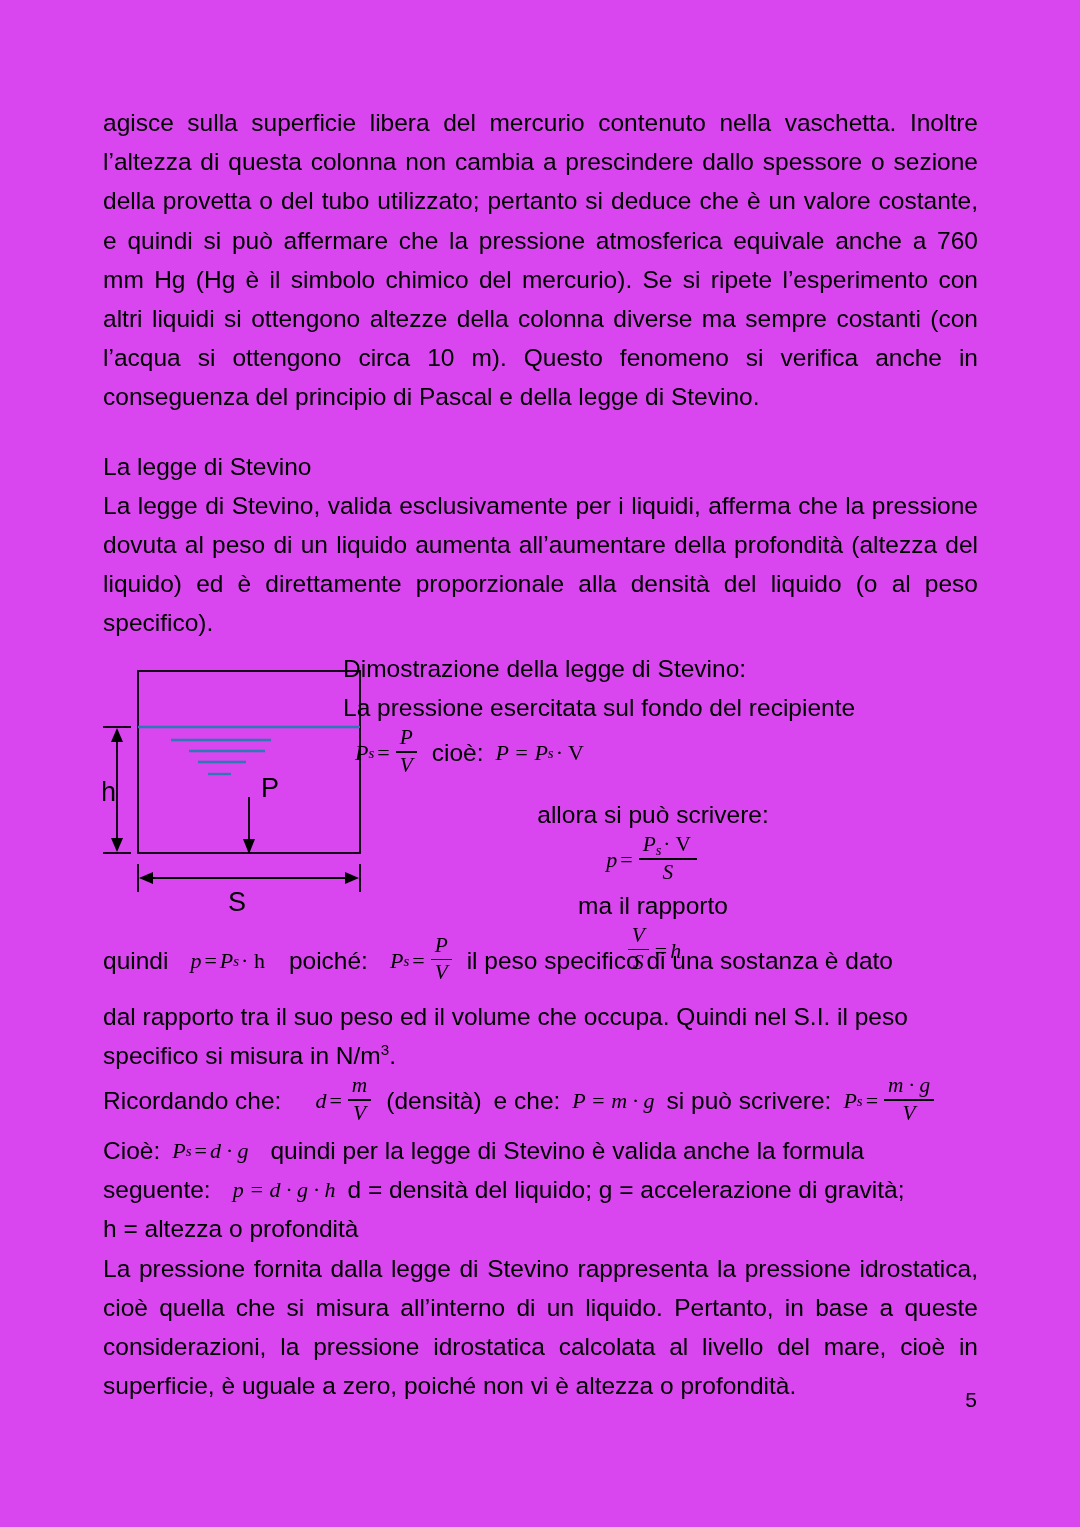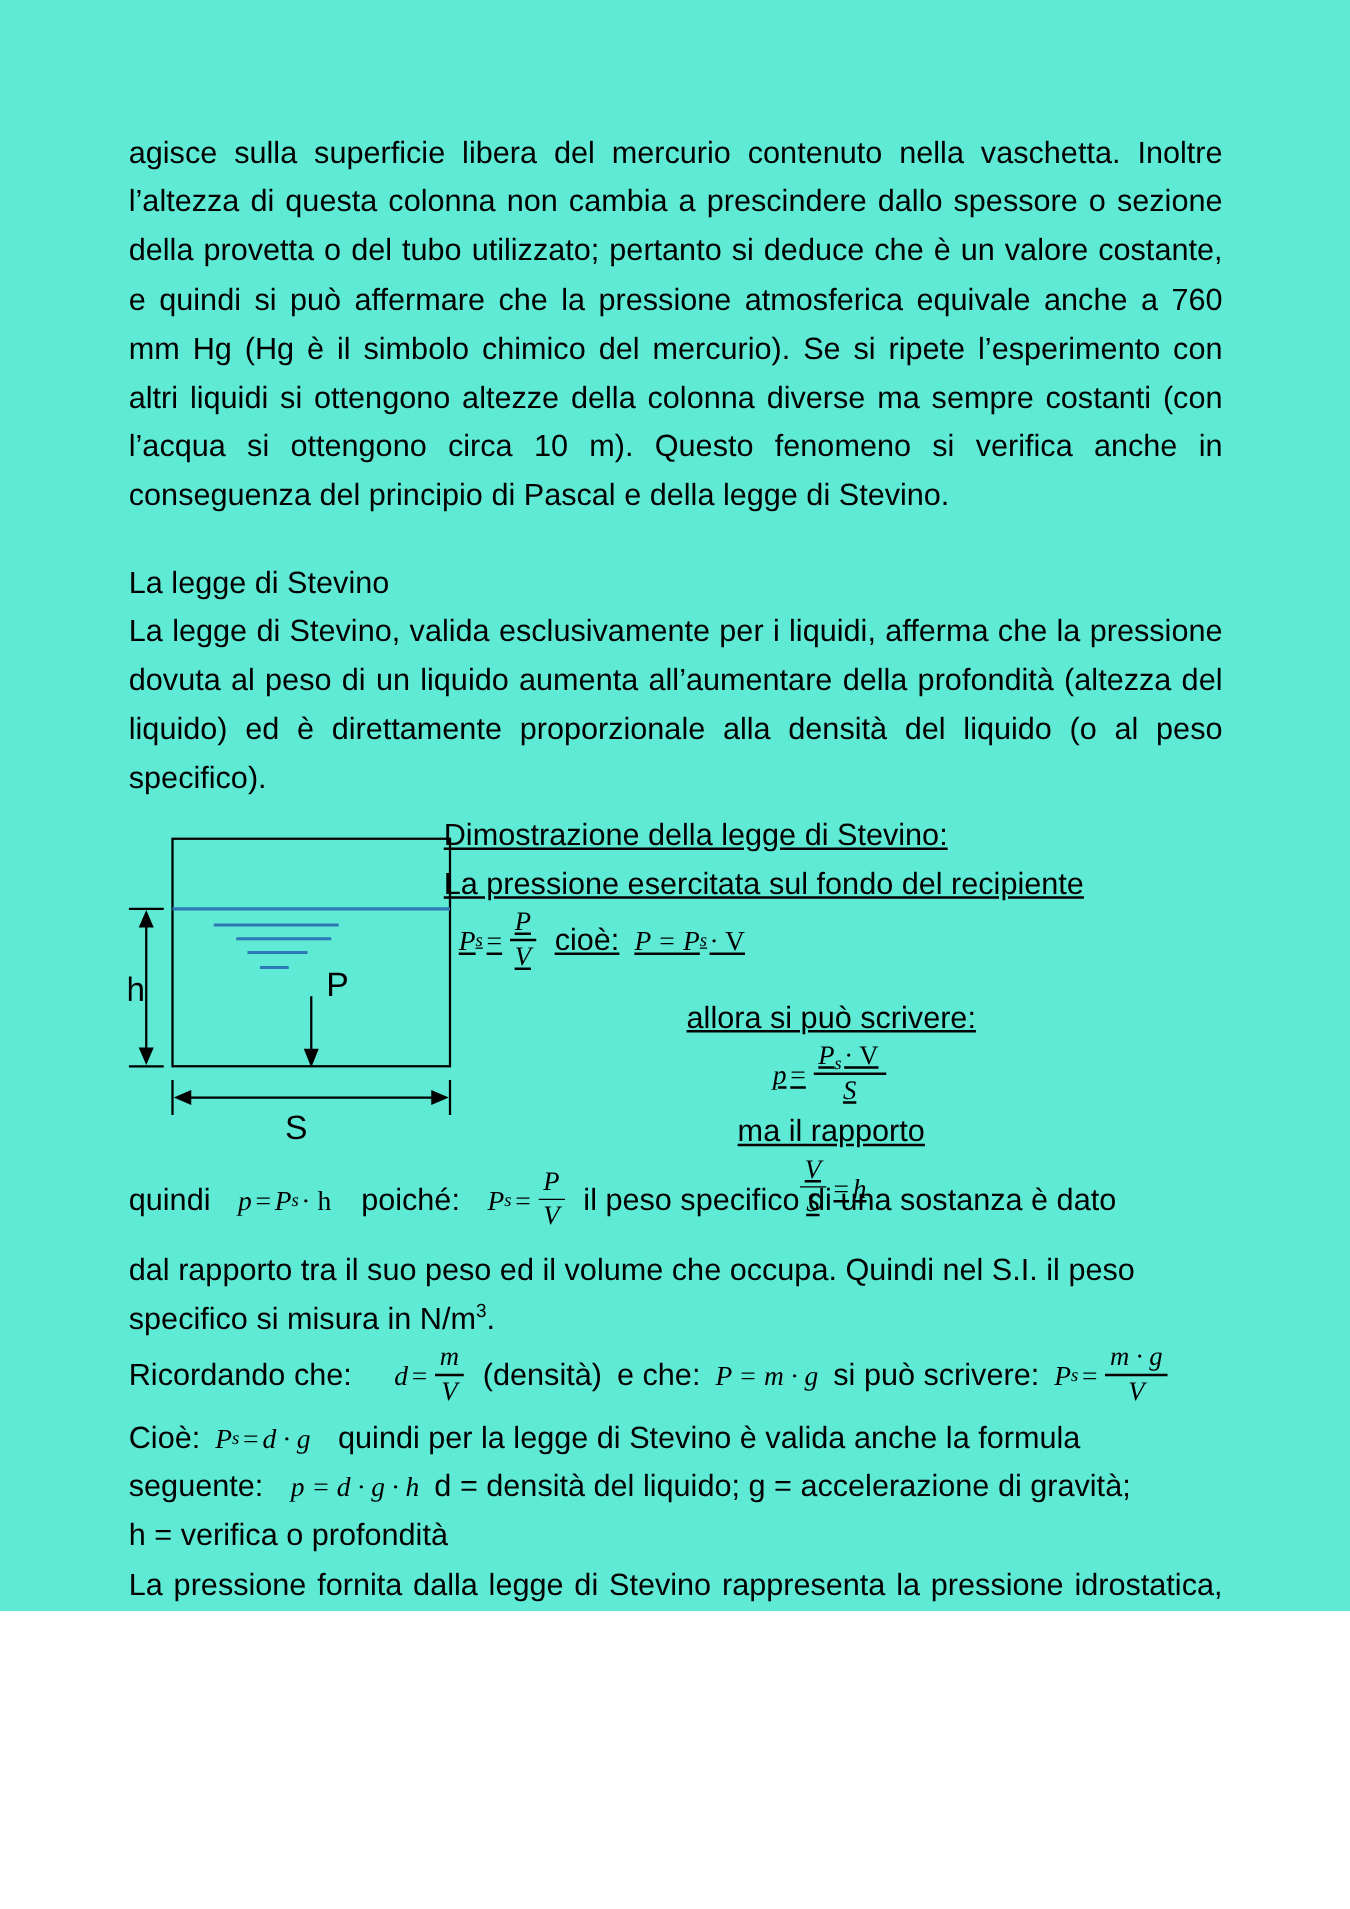--- a/index.html
+++ b/index.html
@@ -3,22 +3,22 @@
 <meta charset="utf-8">
 <style>
   html, body {
     margin: 0;
     padding: 0;
     background: #ffffff;
   }
   .page {
     position: relative;
     width: 1080px;
-    height: 1289px;
-    background: #5eead4;
+    height: 1527px;
+    background: #d946ef;
     font-family: "Liberation Sans", sans-serif;
     color: #000000;
     overflow: hidden;
   }
   .content {
     position: absolute;
     left: 103px;
     top: 103px;
     width: 875px;
   }
@@ -58,24 +58,23 @@
   }
   .diagram {
     position: absolute;
     left: 0px;
     top: 0px;
     width: 262px;
     height: 266px;
   }
   .formula-col {
     position: absolute;
-    left: 252px;
+    left: 240px;
     top: 0px;
     width: 620px;
-    text-decoration: underline;
   }
   .fline {
     font-size: 24.5px;
     line-height: 39.2px;
     white-space: nowrap;
     display: flex;
     align-items: center;
     height: 39.2px;
   }
   .fline.tall {
@@ -334,20 +333,20 @@
     </div>
 
     <div class="mixed-row">
       <span>seguente:</span>
       <span class="sp-md"></span>
       <span class="math">p = d · g · h</span>
       <span class="sp-sm"></span>
       <span>d = densità del liquido;  g = accelerazione di gravità;</span>
     </div>
 
-    <p class="body">h = verifica o profondità</p>
+    <p class="body">h = altezza o profondità</p>
 
     <p class="body">La pressione fornita dalla legge di Stevino rappresenta la pressione idrostatica, cioè quella che si misura all’interno di un liquido. Pertanto, in base a queste considerazioni, la pressione idrostatica calcolata al livello del mare, cioè in superficie, è uguale a zero, poiché non vi è altezza o profondità.</p>
 
   </div>
 
   <div class="page-number">5</div>
 </div>
 
 </body></html>

